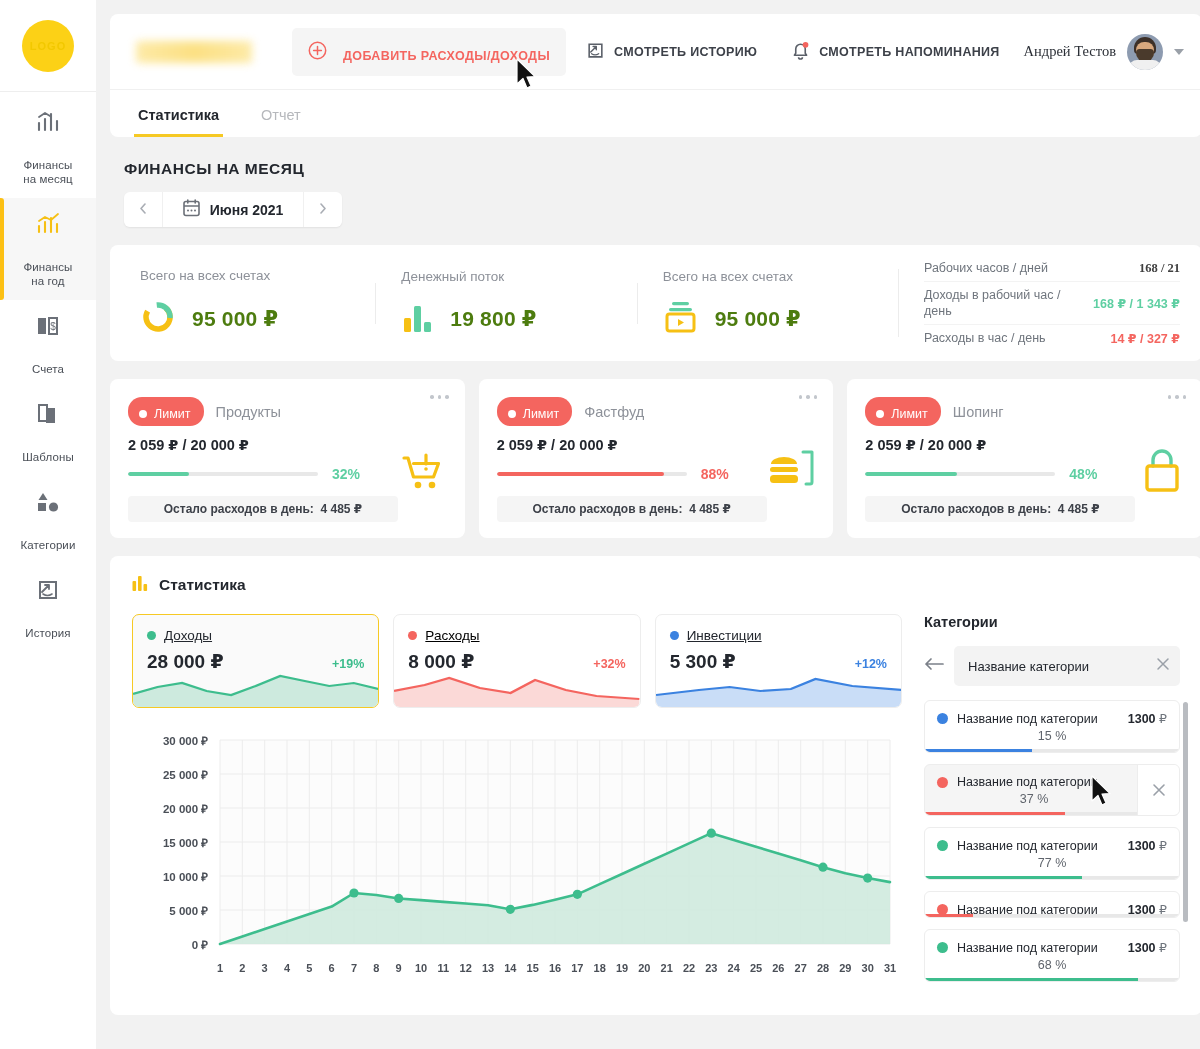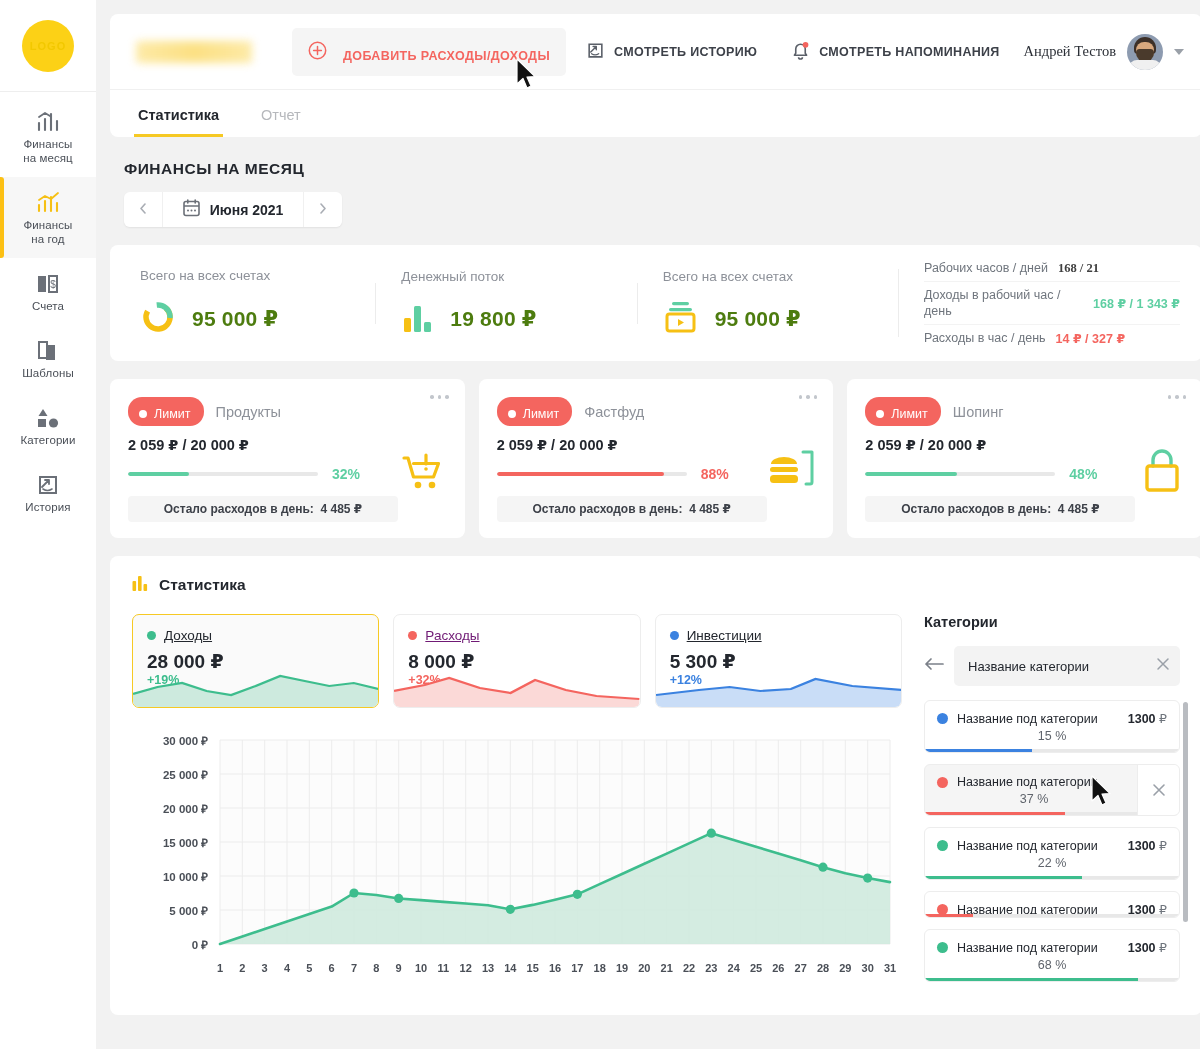--- a/index.html
+++ b/index.html
@@ -22,21 +22,21 @@
   .logo {
     width: 52px; height: 52px; border-radius: 50%;
     background: #fcd116;
     display: flex; align-items: center; justify-content: center;
     color: #f2c800; font-size: 11px; font-weight: bold; letter-spacing: 1px;
   }
   .nav { width: 100%; padding-top: 4px; }
   .nav-item {
     position: relative; width: 100%;
     padding: 13px 4px 12px 4px;
-    display: flex; flex-direction: column; align-items: center; gap: 2px;
+    display: flex; flex-direction: column; align-items: center; gap: 23px;
     cursor: pointer;
   }
   .nav-item.active { background: #f7f7f7; }
   .nav-item.active::before {
     content: ""; position: absolute; left: 0; top: 0; bottom: 0; width: 4px;
     background: #fcc014; border-radius: 0 3px 3px 0;
   }
   .nav-ico { height: 26px; display: flex; align-items: center; justify-content: center; }
   .nav-label {
     font-size: 11.5px; line-height: 14px; color: #4a4f57; text-align: center;
@@ -121,21 +121,21 @@
   }
   .sum-cell { flex: 1; padding: 0 26px; position: relative; }
   .sum-cell + .sum-cell::before {
     content:""; position:absolute; left:0; top:14px; bottom:14px; width:1px; background:#ececec;
   }
   .sum-label { font-size: 13.5px; color: #8d9199; margin-bottom: 16px; }
   .sum-row { display: flex; align-items: center; gap: 16px; }
   .sum-value { font-size: 21px; font-weight: bold; color: #4d7c0f; letter-spacing: .2px; }
   .sum-stats { flex: 0 0 300px; padding: 0 18px 0 26px; position: relative; }
   .sum-stats::before { content:""; position:absolute; left:0; top:14px; bottom:14px; width:1px; background:#ececec; }
-  .stat-line { display: flex; align-items: center; justify-content: flex-start; padding: 5px 0; gap: 10px; }
+  .stat-line { display: flex; align-items: center; justify-content: space-between; padding: 5px 0; gap: 10px; }
   .stat-line + .stat-line { border-top: 1px solid #f3f3f3; }
   .stat-k { font-size: 12.5px; color: #6f757d; line-height: 16px; }
   .stat-v { font-size: 12.5px; font-weight: bold; white-space: nowrap; }
   .v-dark { color: #404040; font-family: Liberation Serif, serif; } .v-green { color: #5ecfa2; } .v-red { color: #f4655f; }
 
   
   .limits { margin: 18px 14px 0 14px; display: flex; gap: 14px; }
   .limit-card {
     flex: 1; background: #fff; border-radius: 8px; padding: 18px 18px 16px 18px;
     position: relative; min-height: 118px;
@@ -168,21 +168,21 @@
   .sb-left { flex: 1; min-width: 0; }
   .mini-row { display: flex; gap: 14px; }
   .mini {
     flex: 1; border: 1px solid #ededed; border-radius: 7px; background: #fff;
     padding: 13px 14px 0 14px; position: relative; overflow: hidden; height: 94px;
   }
   .mini.active { border-color: #f6c924; background: #fafafa; }
   .mini-head { display: flex; align-items: center; gap: 8px; }
   .mini-dot { width: 9px; height: 9px; border-radius: 50%; }
   .mini-name { font-size: 13.5px; text-decoration: underline; }
-  .mini-val-row { display: flex; align-items: baseline; justify-content: space-between; margin-top: 7px; flex-direction: column; }
+  .mini-val-row { display: flex; align-items: baseline; justify-content: space-between; margin-top: 7px; }
   .mini-val { font-size: 19px; font-weight: bold; color: #23272e; }
   .mini-delta { font-size: 12.5px; font-weight: bold; }
   .mini-spark { position: absolute; left: 0; right: 0; bottom: 0; height: 34px; }
   .mini-spark svg { display: block; width: 100%; height: 100%; }
 
   
   .chart-wrap { margin-top: 24px; position: relative; }
   .chart-wrap svg { display: block; }
 
   
@@ -587,21 +587,21 @@
                 <svg viewBox="0 0 200 34" preserveAspectRatio="none">
                   <path d="M0,21 L20,14 L40,10 L60,18 L80,22 L100,13 L120,3 L140,8 L160,13 L180,10 L200,16 L200,34 L0,34 Z" fill="#cdeade"></path>
                   <path d="M0,21 L20,14 L40,10 L60,18 L80,22 L100,13 L120,3 L140,8 L160,13 L180,10 L200,16" fill="none" stroke="#3dbd8d" stroke-width="2.2"></path>
                 </svg>
               </div>
             </div>
 
             <div class="mini">
               <div class="mini-head">
                 <i class="mini-dot" style="background:#f4655f"></i>
-                <span class="mini-name" style="color:#701a75">Расходы</span>
+                <span class="mini-name" style="color:#000000">Расходы</span>
               </div>
               <div class="mini-val-row">
                 <span class="mini-val">8 000 ₽</span>
                 <span class="mini-delta" style="color:#f4655f">+32%</span>
               </div>
               <div class="mini-spark">
                 <svg viewBox="0 0 200 34" preserveAspectRatio="none">
                   <path d="M0,18 L25,12 L45,5 L70,15 L95,20 L115,7 L140,17 L165,23 L200,26 L200,34 L0,34 Z" fill="#fbd9d7"></path>
                   <path d="M0,18 L25,12 L45,5 L70,15 L95,20 L115,7 L140,17 L165,23 L200,26" fill="none" stroke="#f4655f" stroke-width="2.2"></path>
                 </svg>
@@ -765,21 +765,21 @@
                   </svg>
               </div>
             </div>
 
             <div class="cat-item">
               <div class="cat-row1">
                 <i class="ci-dot" style="background:#3dbd8d"></i>
                 <span class="ci-name">Название под категории</span>
                 <span class="ci-amt"><span>1300</span> <span class="cur">₽</span></span>
               </div>
-              <div class="ci-pct">22 %</div>
+              <div class="ci-pct">77 %</div>
               <div class="ci-bar">
                   <i style="width:62%;background:#3dbd8d"></i>
                 </div>
             </div>
 
             <div class="cat-item">
               <div class="cat-row1">
                 <i class="ci-dot" style="background:#f4655f"></i>
                 <span class="ci-name">Название под категории</span>
                 <span class="ci-amt"><span>1300</span> <span class="cur">₽</span></span>

